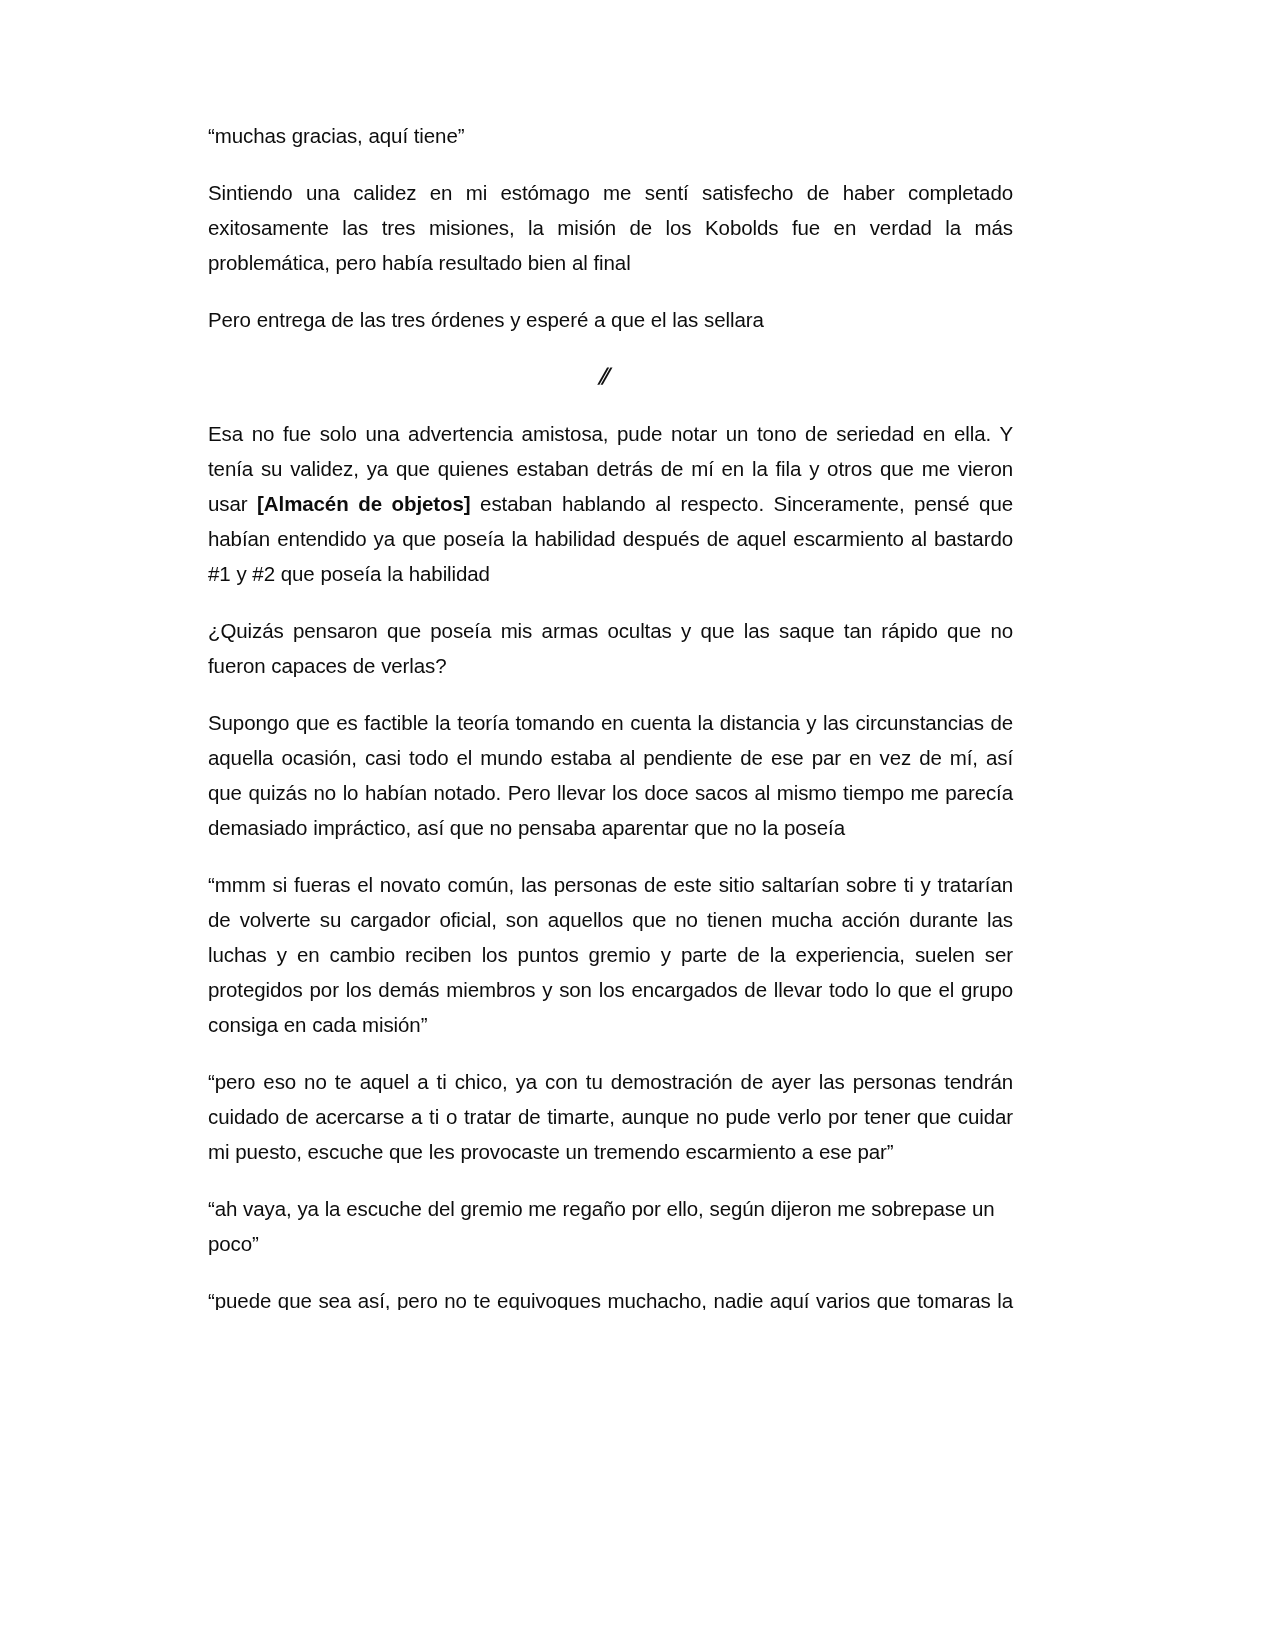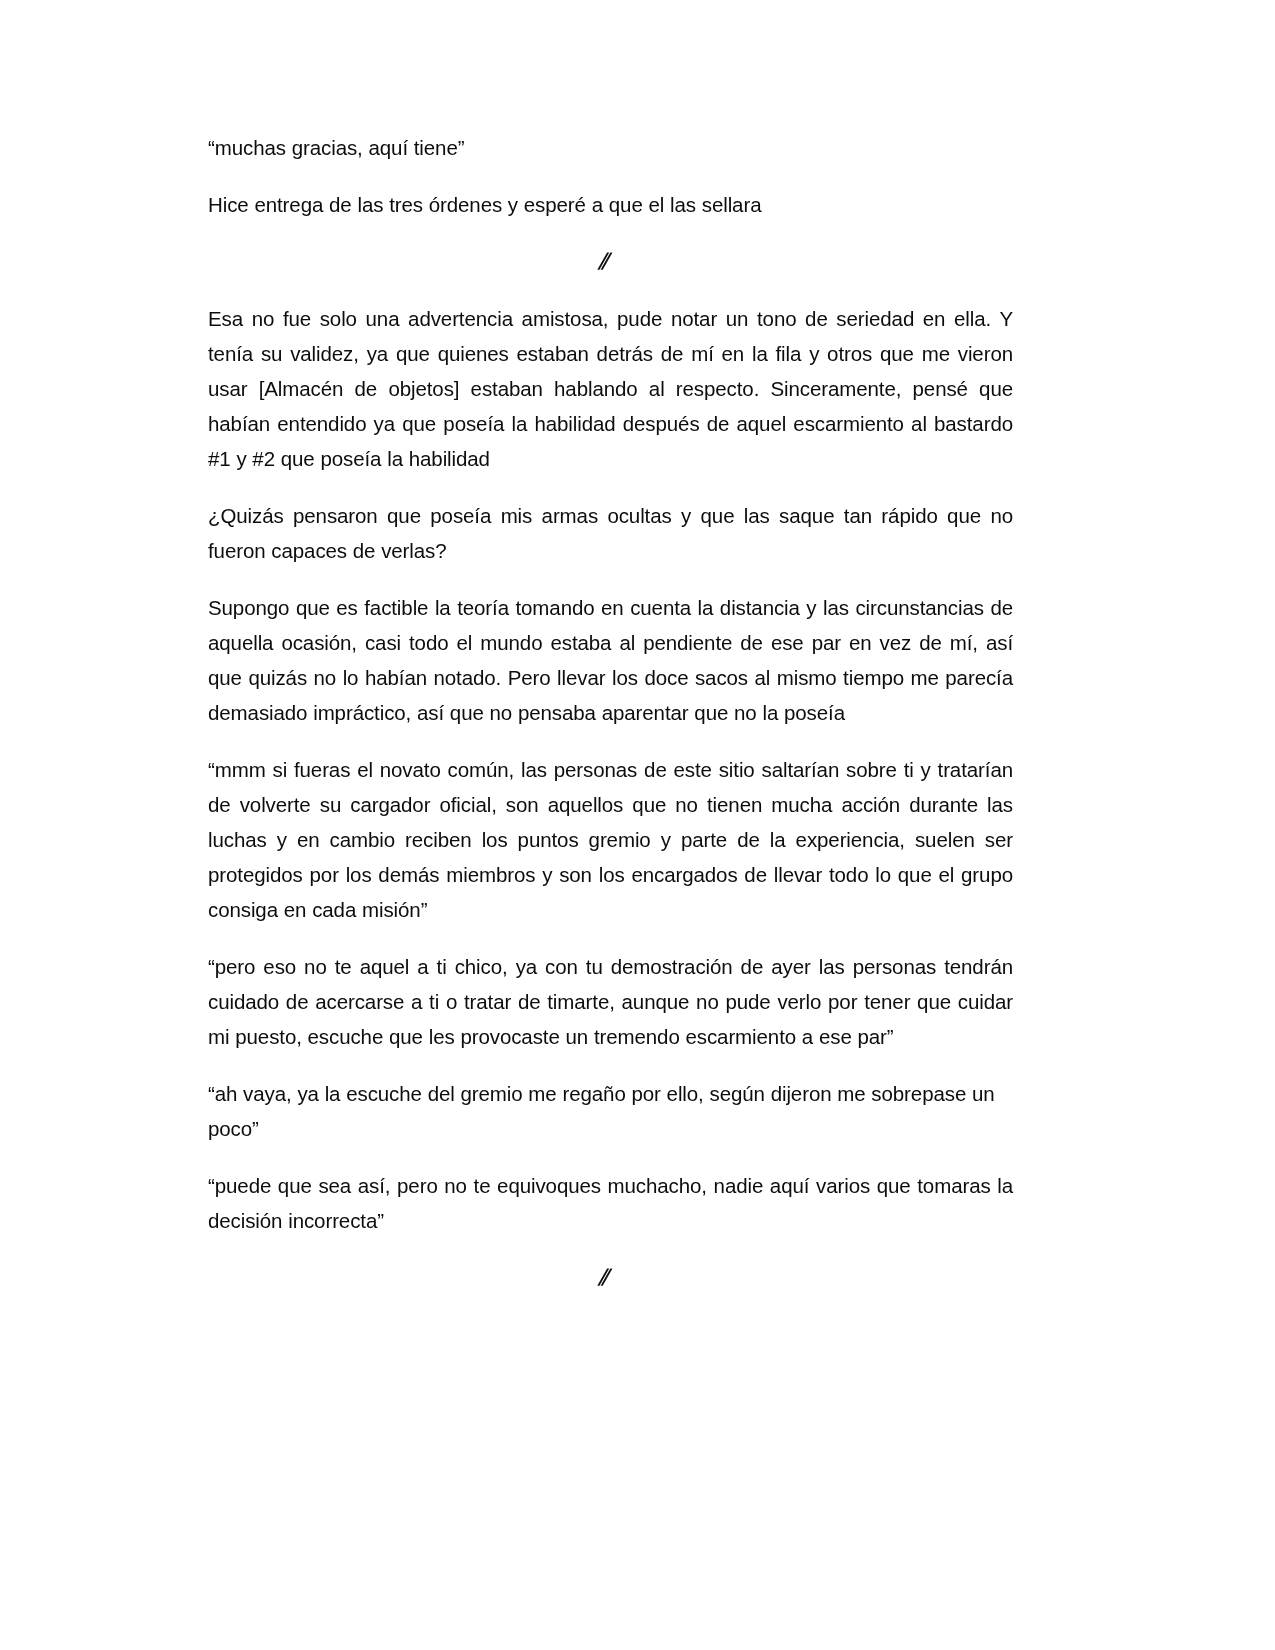--- a/index.html
+++ b/index.html
@@ -10,21 +10,21 @@
   }
   body {
     font-family: "Liberation Sans", sans-serif;
     color: #000000;
   }
   .page {
     position: relative;
     width: 1275px;
     height: 1310px;
     background: #ffffff;
-    margin: 12px auto;
+    margin: 0 auto;
     overflow: hidden;
     box-sizing: border-box;
   }
   .content {
     position: absolute;
     left: 208px;
     top: 118px;
     width: 805px;
   }
   p.para {
@@ -34,21 +34,21 @@
     text-align: justify;
     text-justify: inter-word;
     letter-spacing: -0.1px;
     word-spacing: 0.2px;
     color: #0d0d0d;
   }
   p.para.ragged {
     text-align: left;
   }
   p.para b {
-    font-weight: normal;
+    font-weight: bold;
   }
   .sep {
     margin: 0 0 22px 0;
     text-align: center;
     font-size: 22px;
     line-height: 35px;
     font-weight: bold;
     font-style: italic;
     letter-spacing: -1.5px;
     color: #111111;
@@ -56,22 +56,23 @@
   }
 </style>
 </head>
 <body>
 
 <div class="page">
   <div class="content">
 
     <p class="para ragged">“muchas gracias, aquí tiene”</p>
 
+    <p class="para">Sintiendo una calidez en mi estómago me sentí satisfecho de haber completado exitosamente las tres misiones, la misión de los Kobolds fue en verdad la más problemática, pero había resultado bien al final</p>
 
-    <p class="para ragged">Hice entrega de las tres órdenes y esperé a que el las sellara</p>
+    <p class="para ragged">Pero entrega de las tres órdenes y esperé a que el las sellara</p>
 
 
     <div class="sep">⫽</div>
 
     <p class="para"><span>Esa no fue solo una advertencia amistosa, pude notar un tono de seriedad en ella. Y tenía su validez, ya que quienes estaban detrás de mí en la fila y otros que me vieron usar </span><b>[Almacén de objetos]</b><span> estaban hablando al respecto. Sinceramente, pensé que habían entendido ya que poseía la habilidad después de aquel escarmiento al bastardo #1 y #2 que poseía la habilidad</span></p>
 
     <p class="para">¿Quizás pensaron que poseía mis armas ocultas y que las saque tan rápido que no fueron capaces de verlas?</p>
 
     <p class="para">Supongo que es factible la teoría tomando en cuenta la distancia y las circunstancias de aquella ocasión, casi todo el mundo estaba al pendiente de ese par en vez de mí, así que quizás no lo habían notado. Pero llevar los doce sacos al mismo tiempo me parecía demasiado impráctico, así que no pensaba aparentar que no la poseía</p>
 

